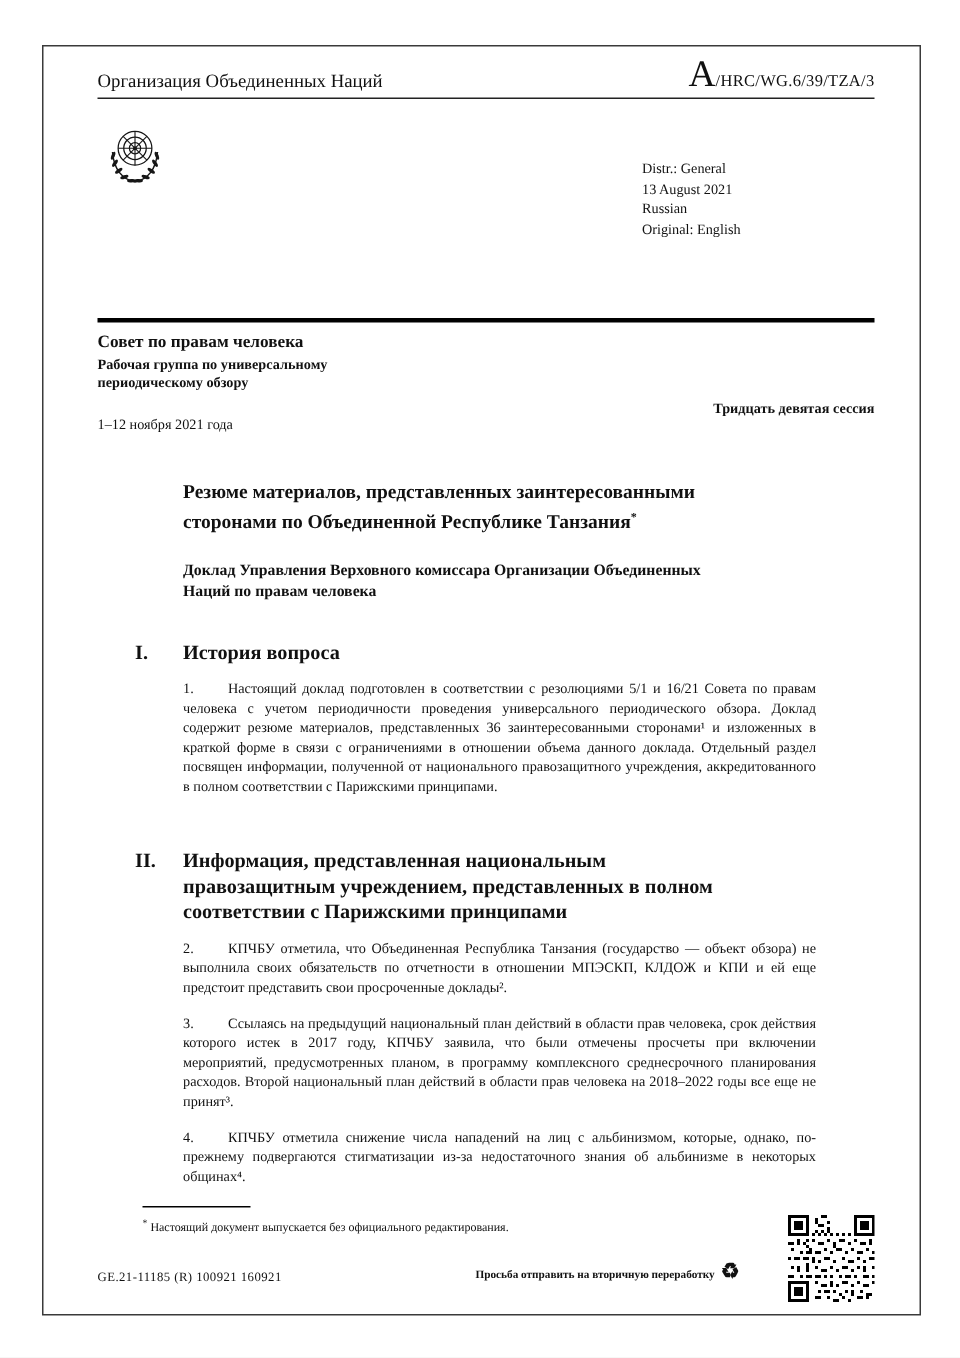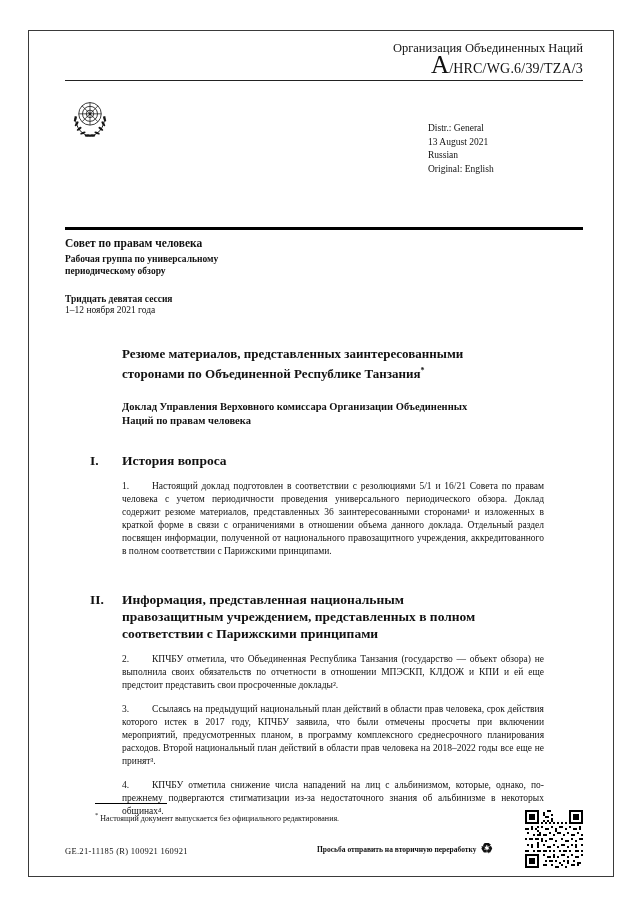--- a/index.html
+++ b/index.html
@@ -10,36 +10,36 @@
     font-family:"Liberation Serif", serif;
   }
   .frame {
     position:absolute; left:28px; top:30px; right:26px; bottom:28px;
     border:1.3px solid #3a3a3a;
     padding:10px 30px 0 36px;
   }
   
   .top-row {
     display:flex; justify-content:space-between; align-items:flex-end;
-    border-bottom:1px solid #222; padding-bottom:3px;flex-direction:column;
+    border-bottom:1px solid #222; padding-bottom:3px;
   }
   .org-name { font-size:12.5px; }
   .doc-symbol { white-space:nowrap; }
   .big-a { font-size:25px; line-height:18px; font-weight:normal; }
-  .sym-rest { font-size:14px; letter-spacing:.2px; }
+  .sym-rest { font-size:11px; letter-spacing:.2px; }
   .masthead { position:relative; height:146px; }
   .emblem { position:absolute; left:0; top:12px; }
   .ga-title { margin-left:64px; padding-top:10px; font-size:21px; font-weight:bold; letter-spacing:.2px; }
   .distr { position:absolute; left:363px; top:12px; font-size:9.5px; line-height:13.5px;margin-top:29px; }
   .thick-rule { height:3px; background:#000; }
   
   .session { margin-top:7px; }
   .sess1 { font-size:11.5px; font-weight:bold; margin-bottom:4px; }
   .sess2 { font-size:9.5px; font-weight:bold; width:182px; line-height:12px; }
-  .sess3 { font-size:9.5px; font-weight:bold; margin-top:17px; }
+  .sess3 { font-size:9.5px; font-weight:bold; margin-top:6px;text-align:right; }
   .sess4 { font-size:9.5px; margin-top:1px; }
   
   .doc-title { margin:30px 0 0 57px; width:342px; font-size:13px; font-weight:bold; line-height:17px; }
   .doc-title sup { font-size:8px; }
   .doc-subtitle { margin:18px 0 0 57px; width:352px; font-size:10.5px; font-weight:bold; line-height:14px; }
   
   .sec-head { display:flex; margin:24px 0 0 25px; font-weight:bold; font-size:13.5px; line-height:17px; }
   .sec-num { width:32px; flex:none; }
   .sec-title { width:354px; }
   .para { margin:11px 0 0 57px; width:422px; font-size:9.5px; line-height:13px; text-align:justify; }

